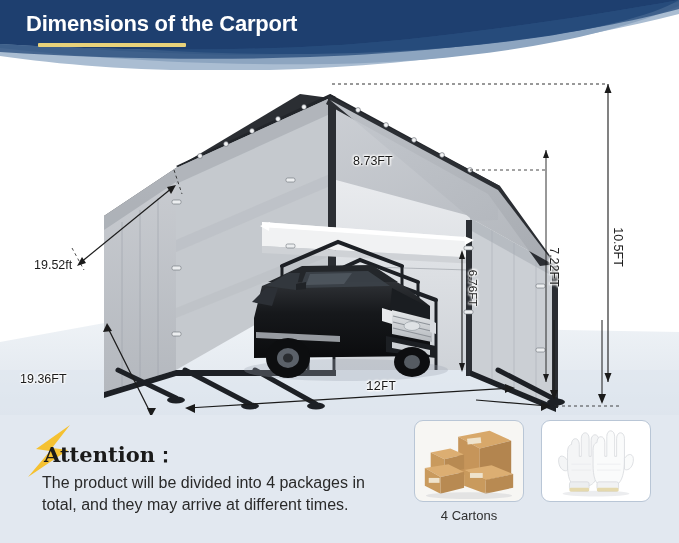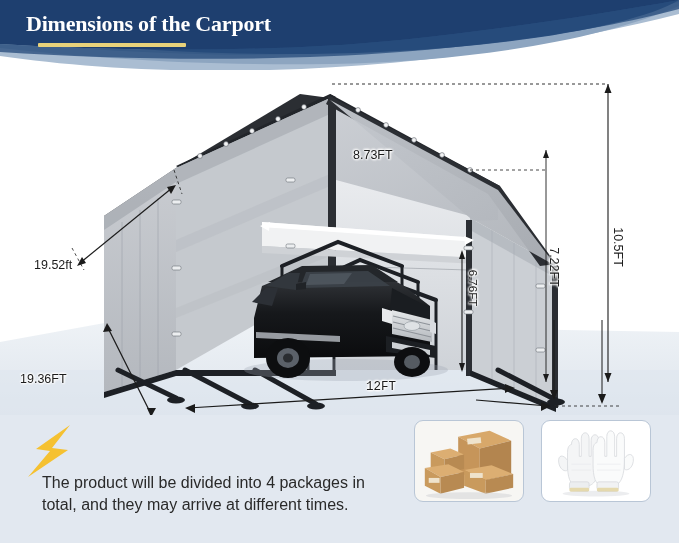--- a/index.html
+++ b/index.html
@@ -10,21 +10,21 @@
   }
   #page{position:absolute;inset:0;width:679px;height:543px;overflow:hidden;background:#fff;}
 
   
   .header{position:absolute;left:0;top:0;width:679px;height:78px;overflow:hidden;}
   .header svg{position:absolute;left:0;top:0;}
   .title{
     position:absolute;left:26px;top:11px;
     font-size:22px;font-weight:bold;color:#ffffff;
     letter-spacing:-0.2px;white-space:nowrap;
-    font-family:Liberation Serif, serif;
+    font-family:Liberation Sans, sans-serif;
   }
   .title-rule{
     position:absolute;left:38px;top:43px;width:148px;height:4px;
     background:#e8d27a;border-radius:1px;
   }
 
   
   .scene{position:absolute;left:0;top:70px;width:679px;height:350px;overflow:hidden;background:#ffffff;}
   .scene svg{position:absolute;left:0;top:0;}
 
@@ -329,34 +329,35 @@
       </g>
       <polygon points="554,330 550,320 558,320" fill="#1b1b1b"></polygon>
       <polygon points="602,334 598,324 606,324" fill="#1b1b1b"></polygon>
       <g stroke="#1b1b1b" stroke-width="1.1" fill="none">
         <line x1="476" y1="330" x2="548" y2="336"></line>
       </g>
       <polygon points="551,336 541,332 541,341" fill="#1b1b1b"></polygon>
     </svg>
 
     <div class="dim" style="left:34px;top:188px;">19.52ft</div>
-    <div class="dim" style="left:353px;top:78px;">8.73FT</div>
+    <div class="dim" style="left:353px;top:84px;">8.73FT</div>
     <div class="dim rot" style="left:598px;top:170px;">10.5FT</div>
     <div class="dim rot" style="left:534px;top:190px;">7.22FT</div>
     <div class="dim rot" style="left:455px;top:212px;font-size:11.5px;">6.76FT</div>
     <div class="dim" style="left:20px;top:302px;text-align:right;">19.36FT</div>
     <div class="dim" style="left:366px;top:310px;font-family:Liberation Mono, monospace;">12FT</div>
   </div>
 
   <div class="bottom">
 
     <svg class="bolt" viewBox="0 0 52 58">
       <path d="M46,2 L12,26 L26,28 L4,54 L44,27 L28,25 Z" fill="#f5c131"></path>
     </svg>
 
+    <div class="attn-head">Attention：</div>
     <div class="attn-body">The product will be divided into 4 packages in total, and they may arrive at different times.</div>
 
     <div class="cards">
 
       <div class="card c1">
         <svg viewBox="0 0 110 82">
 
           <path d="M44,16 L76,10 L98,20 L66,28 Z" fill="#d8a86a"></path>
           <path d="M44,16 L66,28 L66,62 L44,52 Z" fill="#c6955a"></path>
           <path d="M66,28 L98,20 L98,54 L66,62 Z" fill="#b3854f"></path>
@@ -399,16 +400,17 @@
           <g stroke="#e2e5e8" stroke-width="0.5">
             <line x1="30" y1="44" x2="50" y2="44"></line>
               <line x1="30" y1="50" x2="50" y2="50"></line>
             <line x1="56" y1="44" x2="80" y2="44"></line>
               <line x1="56" y1="50" x2="80" y2="50"></line>
           </g>
           <ellipse cx="55" cy="74" rx="34" ry="3" fill="#c9ccd0" opacity="0.35"></ellipse>
         </svg>
       </div>
 
+      <div class="card-label l1">4 Cartons</div>
     </div>
   </div>
 
 </div>
 
 </body></html>

